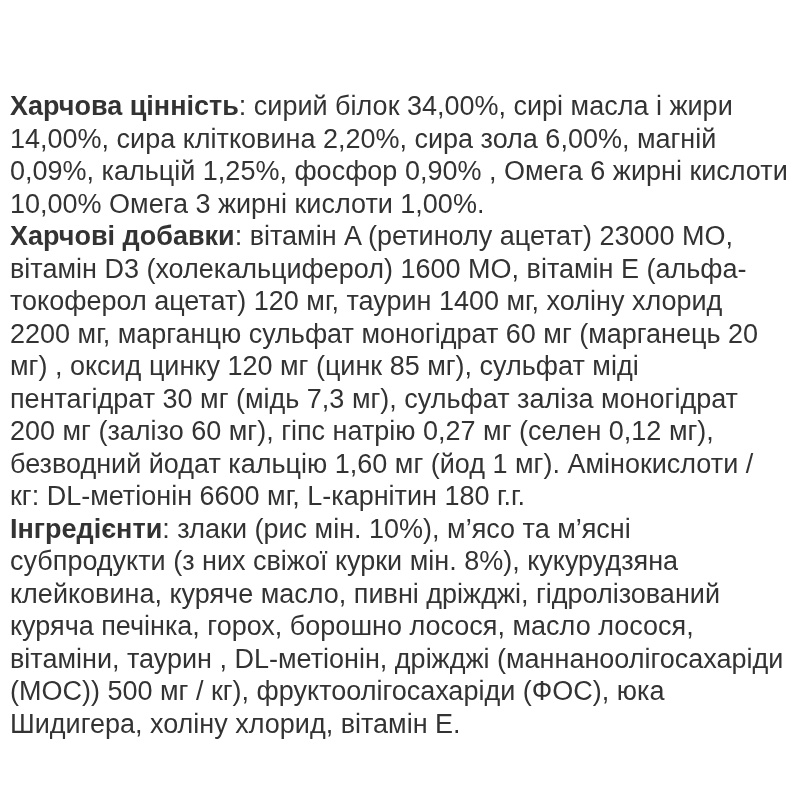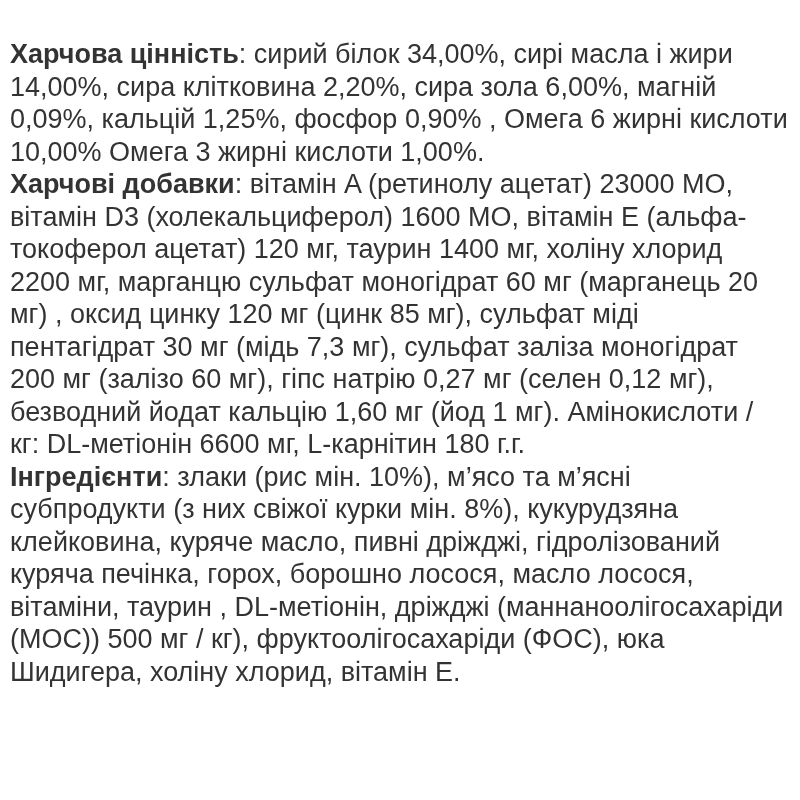--- a/index.html
+++ b/index.html
@@ -8,21 +8,21 @@
     background: #ffffff;
   }
   body {
     width: 800px;
     height: 800px;
     overflow: hidden;
   }
   .doc {
     box-sizing: border-box;
     width: 800px;
-    padding: 38px 12px 0 10px;
+    padding: 90px 12px 0 10px;
     font-family: "Liberation Sans", "DejaVu Sans", sans-serif;
     font-size: 27px;
     line-height: 32.5px;
     color: #333333;
     text-align: left;
   }
   .para {
     margin: 0;
     padding: 0;
     word-spacing: normal;

